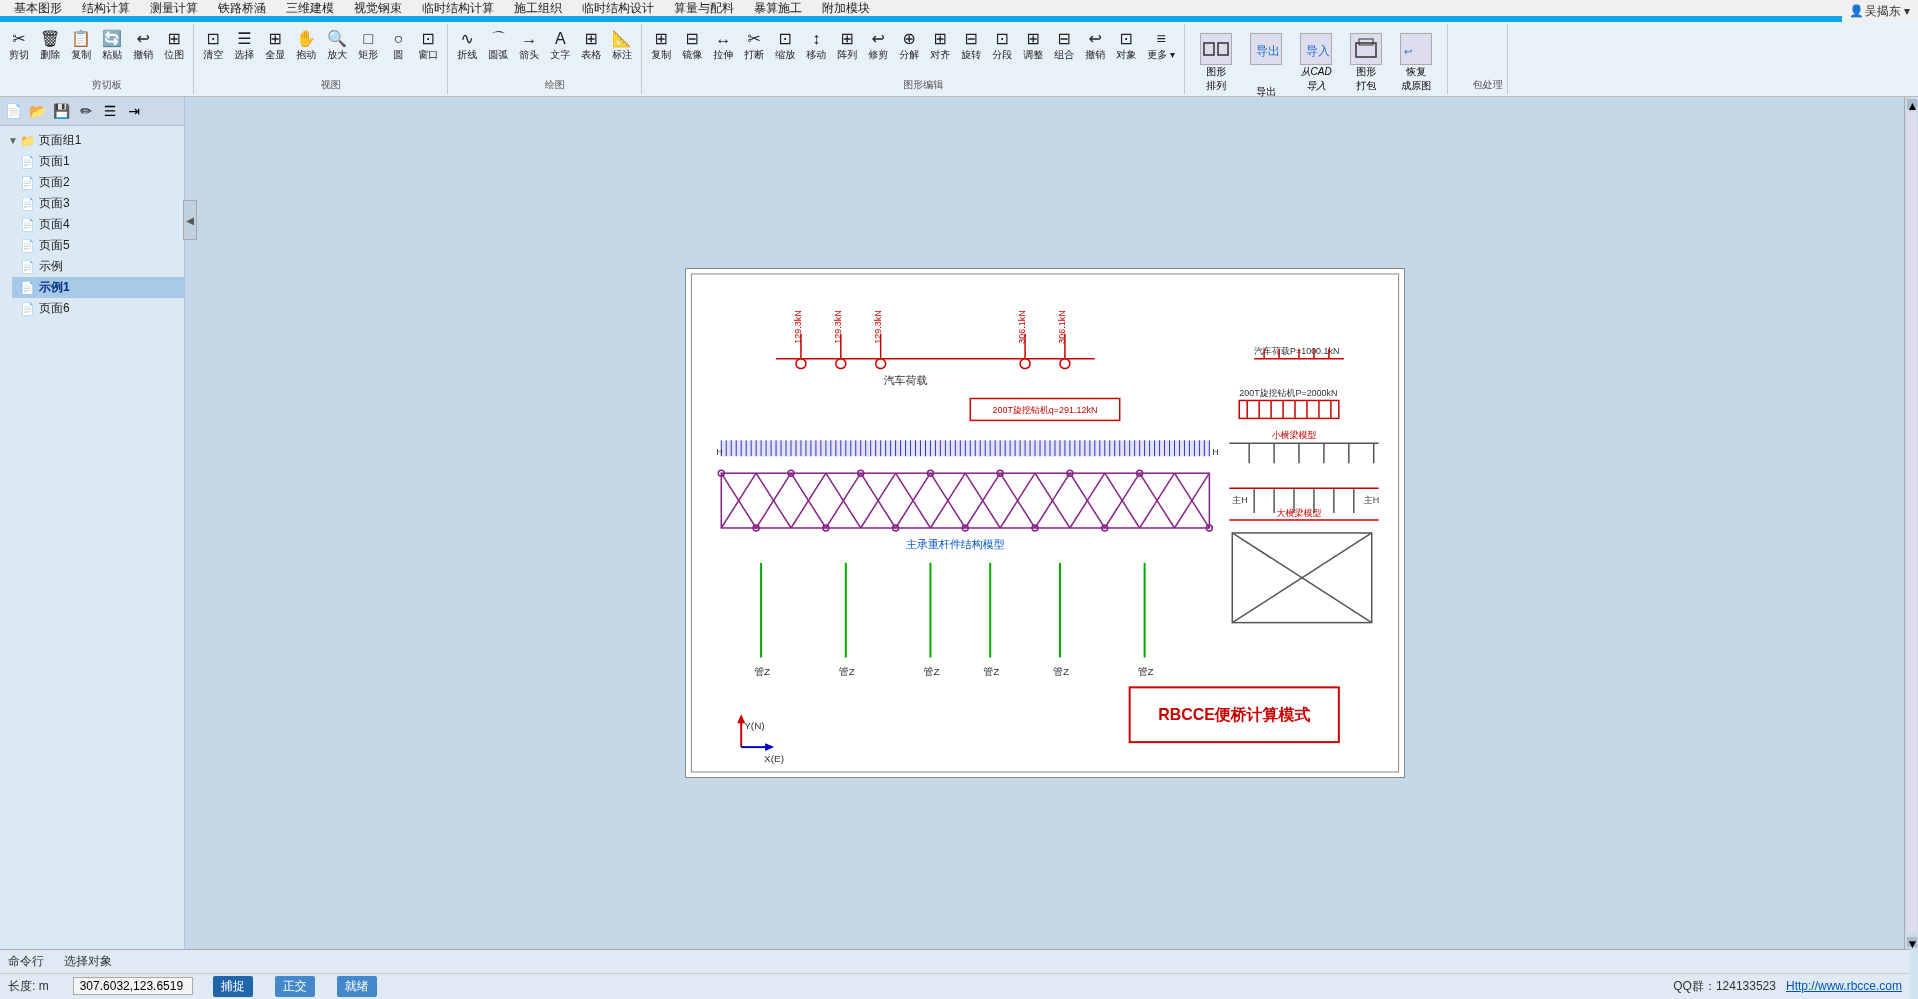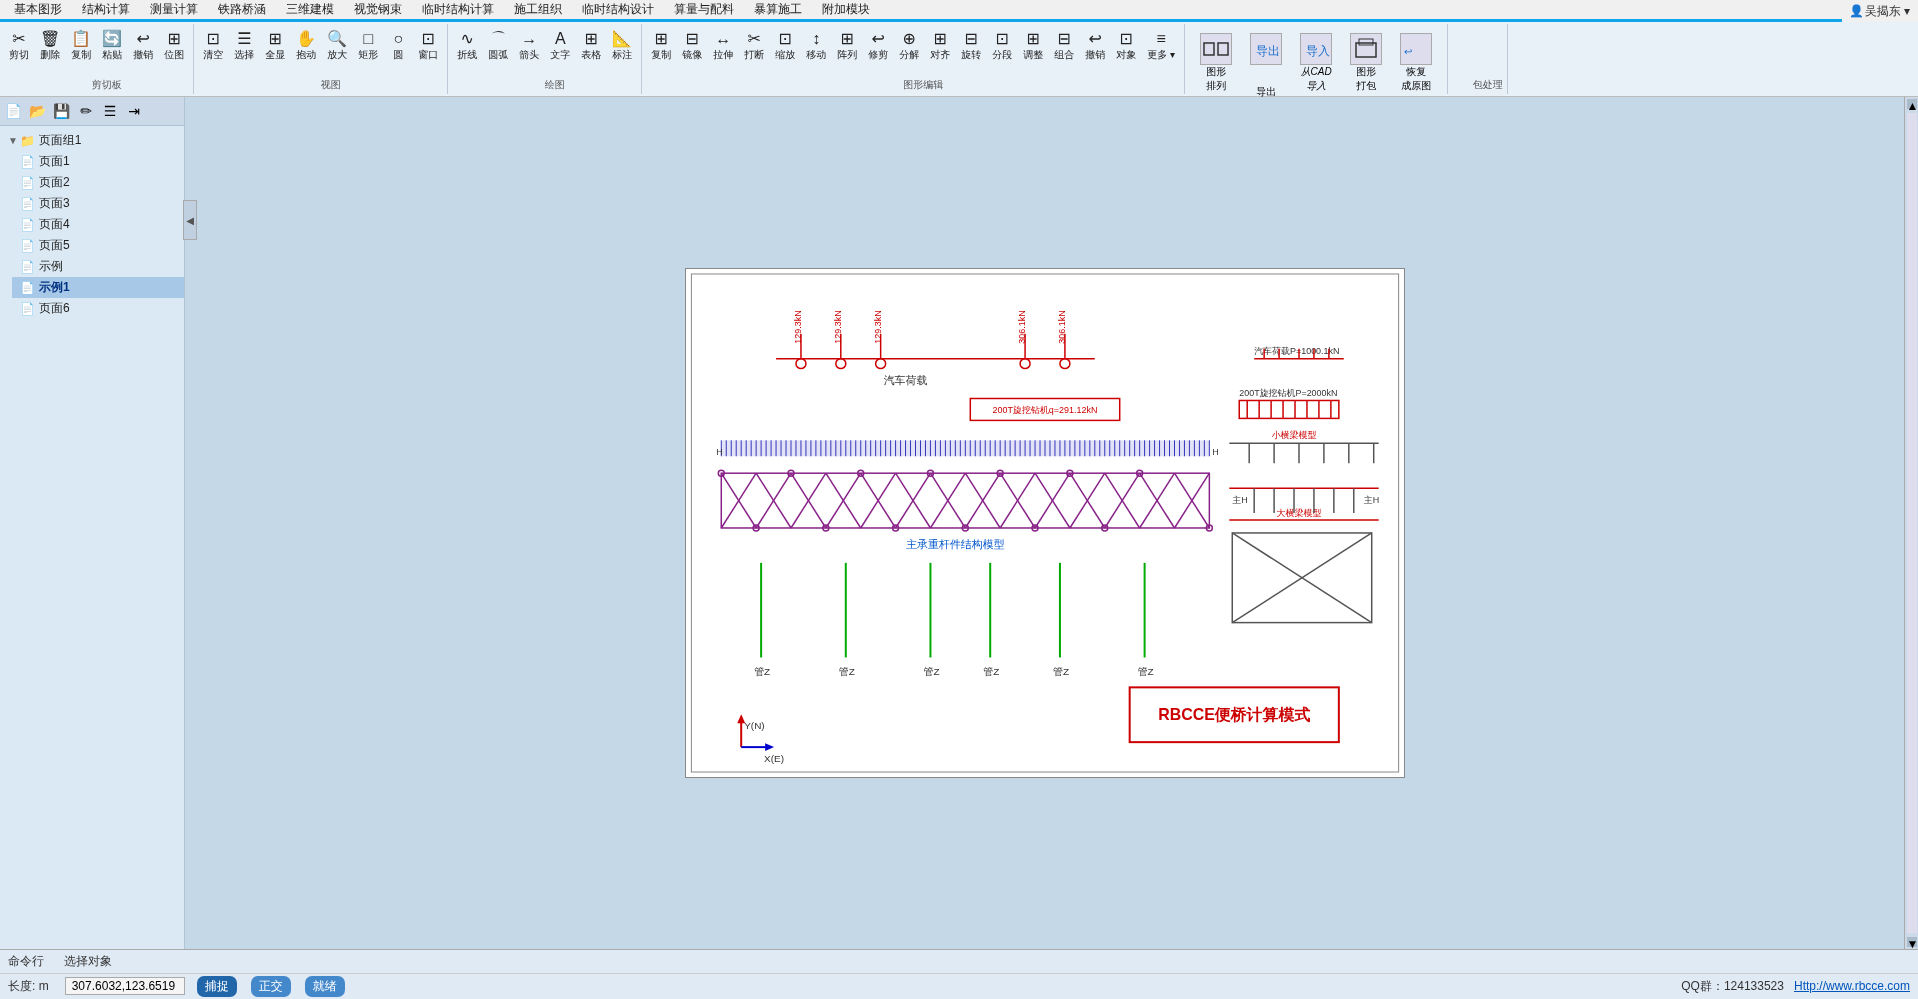--- a/index.html
+++ b/index.html
@@ -1,19 +1,19 @@
 <!DOCTYPE html>
 <html><head>
   <meta charset="utf-8">
   <style>
     * { margin: 0; padding: 0; box-sizing: border-box; }
     body { font-family: 'SimSun', '宋体', Arial, sans-serif; font-size: 12px; background: #d0e4f0; width: 1918px; height: 999px; overflow: hidden; }
 
     
-    #top-menu { display: flex; align-items: stretch; background: #f0f0f0; border-bottom: 3px solid #0ea5e9; height: 22px; padding: 0 4px; }
+    #top-menu { display: flex; align-items: stretch; background: #f0f0f0; border-bottom: 6px solid #0ea5e9; height: 22px; padding: 0 4px; }
     .menu-item { padding: 2px 10px; font-size: 12px; cursor: pointer; display: flex; align-items: center; color: #222; }
 
     
     #ribbon { background: #e8f0f8; border-bottom: 1px solid #bbb; display: flex; align-items: stretch; min-height: 75px; }
     .ribbon-group { border-right: 1px solid #c0c8d8; padding: 2px 4px; display: flex; flex-direction: column; align-items: center; min-width: 60px; }
     .ribbon-group-label { font-size: 10px; color: #555; margin-top: auto; padding-top: 2px; text-align: center; margin-left: 20px; }
     .ribbon-buttons { display: flex; flex-wrap: wrap; gap: 1px; justify-content: center; flex: 1; }
     .ribbon-btn { display: flex; flex-direction: column; align-items: center; padding: 2px 4px; cursor: pointer; font-size: 10px; color: #222; min-width: 28px; border: 1px solid transparent; border-radius: 2px; }
     .ribbon-btn .icon { font-size: 16px; line-height: 1.2; }
     .ribbon-btn .lbl { font-size: 10px; text-align: left; white-space: nowrap; }
@@ -34,26 +34,26 @@
     #main-canvas { position: absolute; top: 97px; left: 185px; right: 14px; bottom: 50px; background: #b8ccdc; overflow: hidden; }
     #canvas-inner { position: absolute; top: 0; left: 0; right: 0; bottom: 0; display: flex; align-items: center; justify-content: center; background: #c4d8e8; }
 
     
     #drawing { background: white; width: 720px; height: 510px; position: relative; border: 1px solid #888; overflow: hidden; }
 
     
     #right-panel { position: absolute; top: 97px; right: 0; width: 14px; bottom: 50px; background: #ccd9e8; border-left: 1px solid #aaa; display: flex; flex-direction: column; align-items: center; }
 
     
-    #statusbar { position: absolute; bottom: 0; left: 0; right: 0; height: 50px; background: #e0eaf4; border-top: 1px solid #aaa; display: flex; flex-direction: column; }
+    #statusbar { position: absolute; bottom: 0; left: 0; right: 8px; height: 50px; background: #e0eaf4; border-top: 1px solid #aaa; display: flex; flex-direction: column; }
     #cmd-row { display: flex; align-items: center; padding: 2px 8px; border-bottom: 1px solid #ccc; height: 24px; }
-    #bottom-row { display: flex; align-items: center; padding: 2px 8px; height: 26px; gap: 12px; }
+    #bottom-row { display: flex; align-items: center; padding: 2px 8px; height: 26px; gap: 20px; }
     .status-label { font-size: 12px; color: #333; margin-right: 4px; }
     .coord-box { background: #f5f5f5; border: 1px solid #aaa; padding: 1px 6px; font-size: 12px; min-width: 120px; }
-    .status-btn { background: #4488cc; color: white; border: none; padding: 2px 8px; font-size: 12px; cursor: pointer; border-radius: 7px; margin-right: 2px; }
+    .status-btn { background: #4488cc; color: white; border: none; padding: 2px 8px; font-size: 12px; cursor: pointer; border-radius: 2px; margin-right: 2px; }
     .status-btn.active { background: #2266aa; }
     .status-right { margin-left: auto; font-size: 12px; color: #333; }
     .status-link { color: #0055bb; text-decoration: underline; cursor: pointer; }
 
     
     #user-info { position: absolute; top: 0; right: 0; height: 22px; display: flex; align-items: center; padding: 0 8px; font-size: 12px; color: #333; background: #f0f0f0; }
 
     
     .drawing-svg { position: absolute; top: 0; left: 0; width: 100%; height: 100%; }
 

